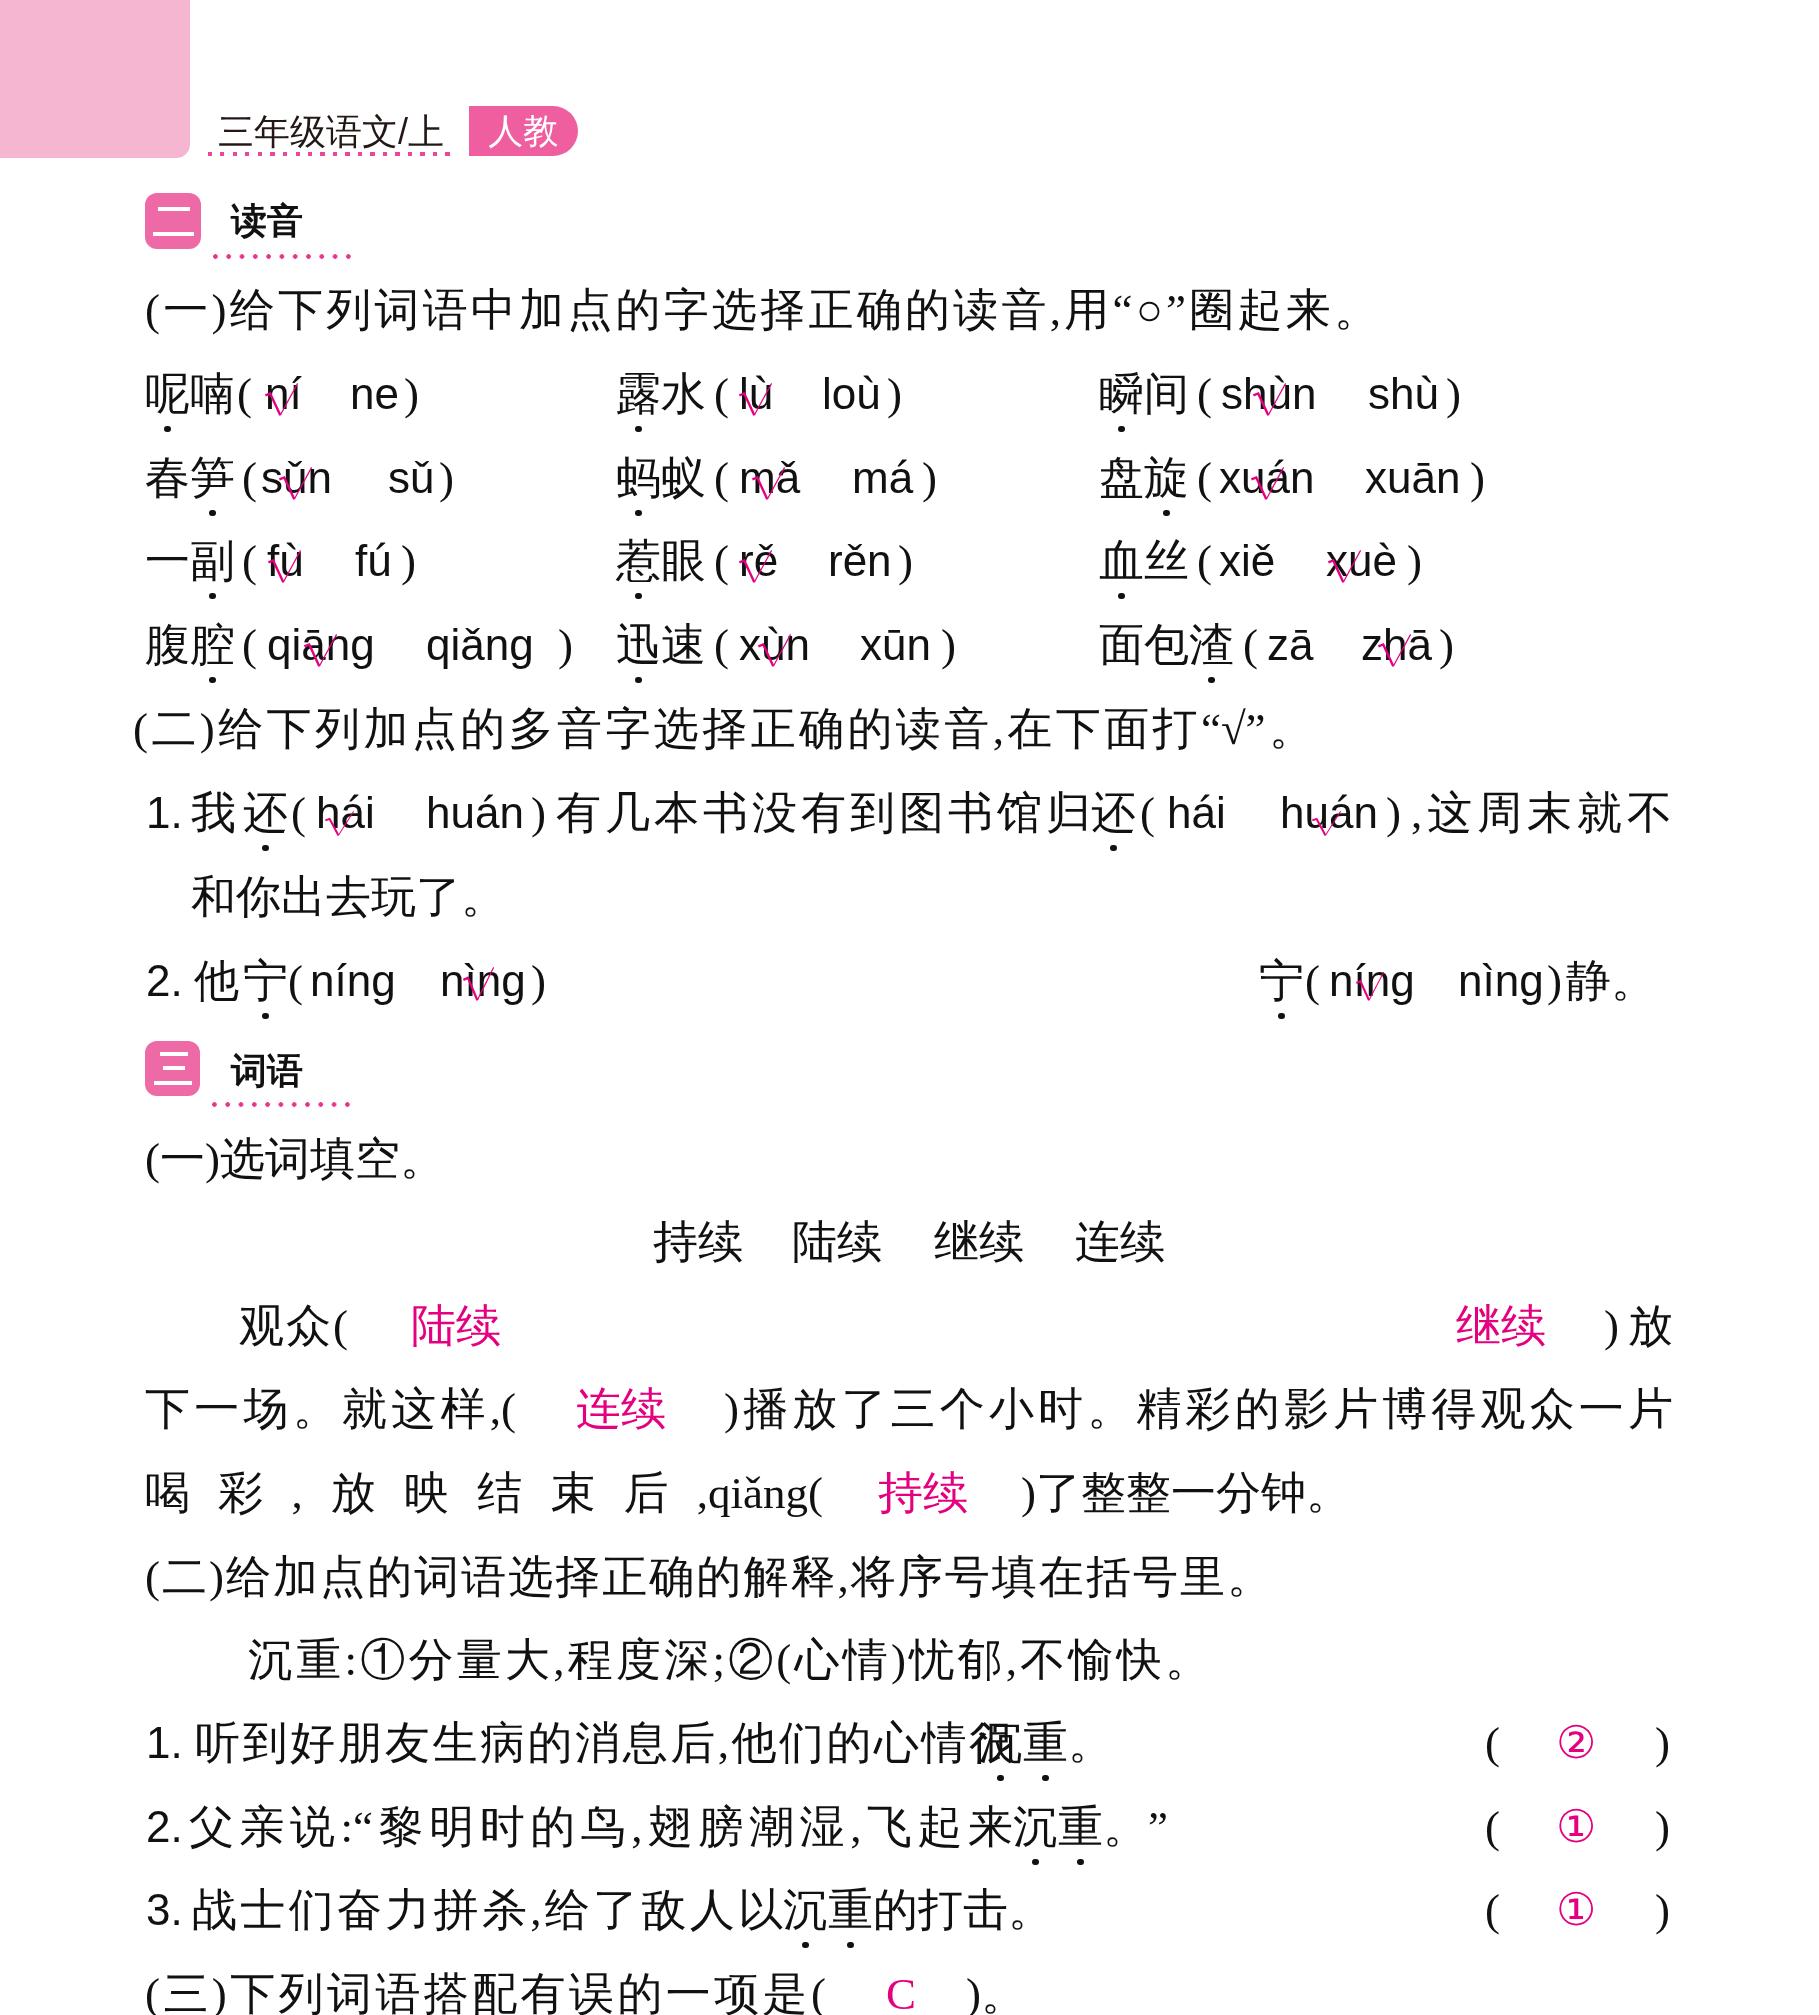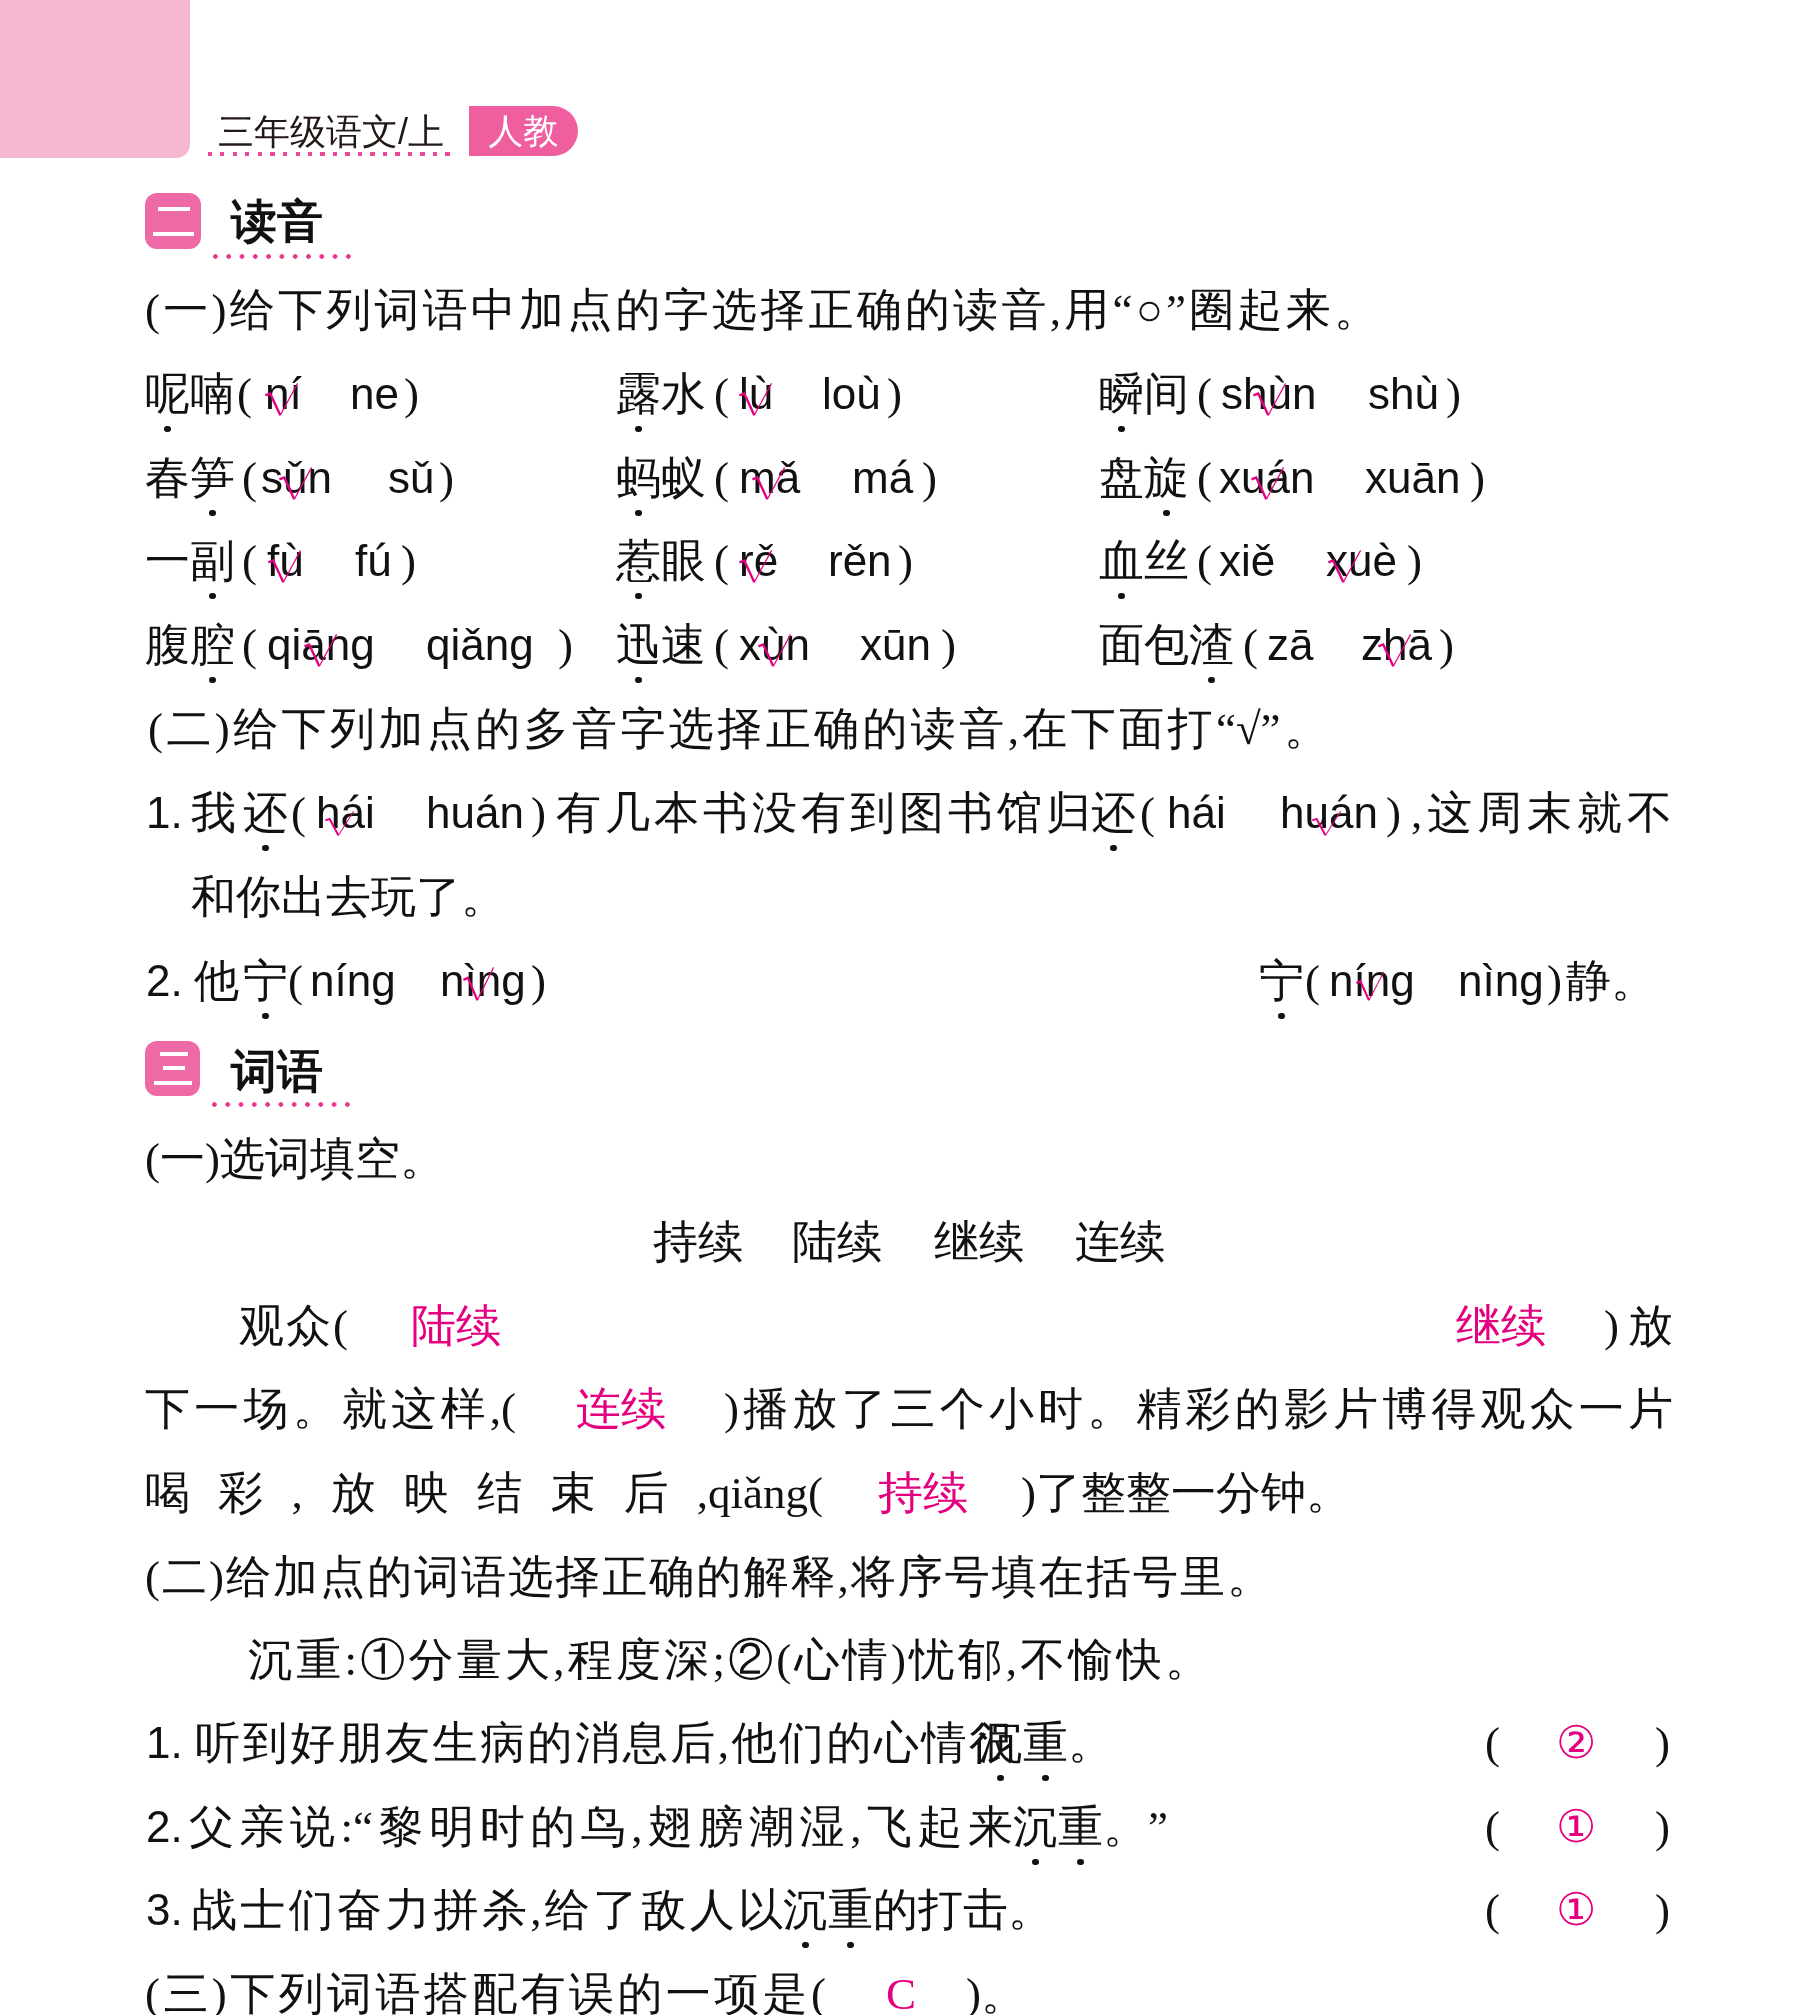--- a/index.html
+++ b/index.html
@@ -26,21 +26,21 @@
     box-sizing: border-box; padding-left: 19.3px;
     background: #EF5FA0; border-radius: 0 25.4px 25.4px 0; color: #ffffff;
     font-family: "Liberation Sans", "DejaVu Sans", sans-serif;
     font-size: 35px; line-height: 50px; white-space: nowrap;
   }
   .sec-icon { position: absolute; background: #EE6AA6; border-radius: 12px; }
   .sec-icon i { position: absolute; display: block; height: 4px; background: #ffffff; }
   .sec-title {
     position: absolute; white-space: nowrap;
     font-family: "Liberation Sans", "DejaVu Sans", sans-serif;
-    font-weight: bold; font-size: 46px; line-height: 48px; color: #111111;
+    font-weight: bold; font-size: 36px; line-height: 48px; color: #111111;
   }
   .sec-dots {
     position: absolute; width: 143px; height: 4.8px;
     background: radial-gradient(circle at 2.4px 2.4px, #E8348A 2px, transparent 2.4px) 0 0 / 13.3px 4.8px repeat-x;
   }
   .ln {
     position: absolute; height: 84px; line-height: 84px; white-space: nowrap;
     font-size: 45px;
   }
   .py { font-family: "Liberation Sans", "DejaVu Sans", sans-serif; font-size: 44px; }
@@ -191,21 +191,21 @@
     <div class="ln" style="left:0"><span>面包</span><span class="dot">渣</span><span></span></div>
     <div class="ln" style="left:144px">(</div>
     <div class="ln py" style="left:168px"><span>zā</span></div>
     <div class="ln py" style="left:262px"><span>zhā</span><svg class="chk" style="left:17px;top:31px" viewBox="0 0 82 82" preserveAspectRatio="none">
           <path d="M1 31 L13 26 L38 80" stroke="#E4007F" stroke-width="6" fill="none"></path>
           <path d="M38 80 L81 1" stroke="#E4007F" stroke-width="3" fill="none"></path>
         </svg></div>
     <div class="ln" style="left:340px">)</div>
   </div>
 
-  <div class="ln jst" style="left:148px;top:687px;width:1181px">(二)给下列加点的多音字选择正确的读音,在下面打“√”。</div>
+  <div class="ln jst" style="left:133px;top:687px;width:1181px">(二)给下列加点的多音字选择正确的读音,在下面打“√”。</div>
 
   <div class="ln py" style="left:146px;top:771px">1.</div>
   <div class="ln" style="left:191px;top:771px">我</div>
   <div class="ln dot" style="left:243px;top:771px">还</div>
   <div class="ln" style="left:291px;top:771px">(</div>
   <div class="ln py" style="left:316px;top:771px"><span>hái</span><svg class="chk" style="left:8.5px;top:40px;width:29px;height:25px" viewBox="0 0 82 82" preserveAspectRatio="none">
         <path d="M1 31 L13 26 L38 80" stroke="#E4007F" stroke-width="6" fill="none"></path>
         <path d="M38 80 L81 1" stroke="#E4007F" stroke-width="3" fill="none"></path>
       </svg></div>
   <div class="ln py" style="left:426px;top:771px"><span>huán</span></div>

